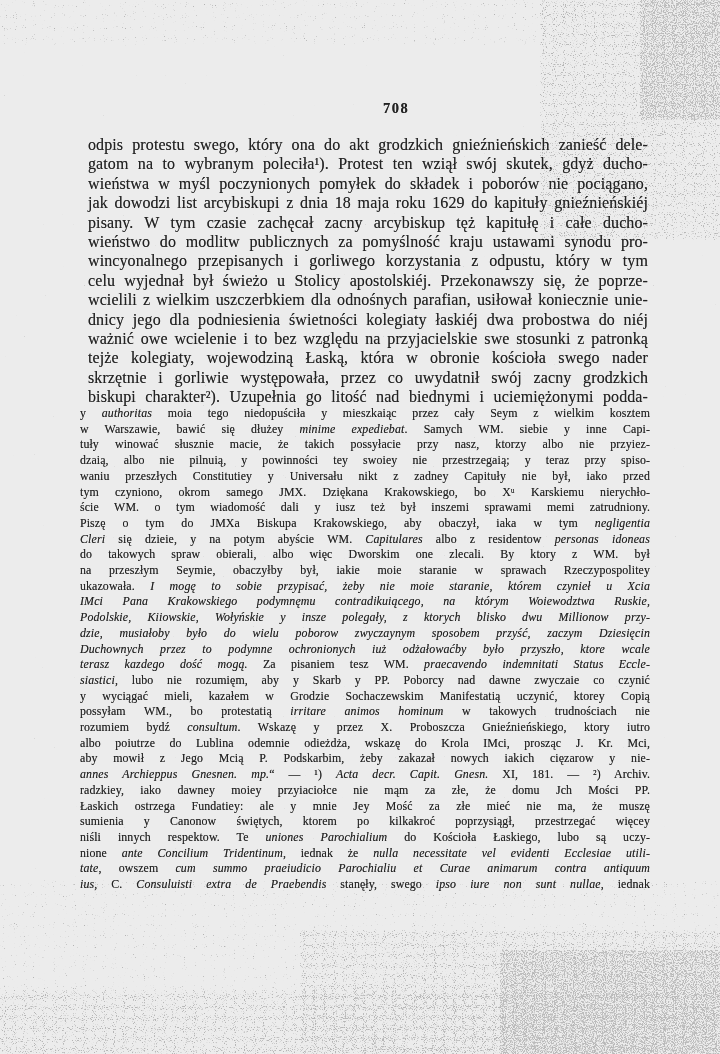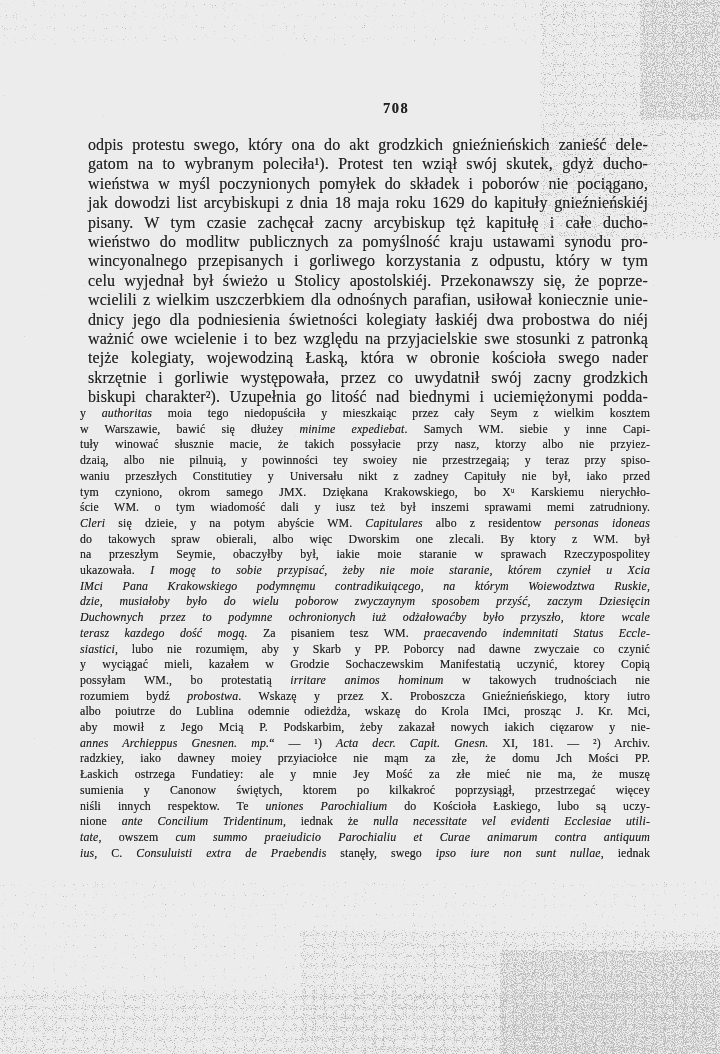--- a/index.html
+++ b/index.html
@@ -112,32 +112,34 @@
     </div>
 
   <div id="footnote-text" class="textlayer">
       <div class="tline"><span>y </span><i>authoritas</i><span> moia tego niedopuściła y mieszkaiąc przez cały Seym z wielkim kosztem</span></div>
       <div class="tline"><span>w Warszawie, bawić się dłużey </span><i>minime expediebat</i><span>. Samych WM. siebie y inne Capi-</span></div>
       <div class="tline"><span>tuły winować słusznie macie, że takich possyłacie przy nasz, ktorzy albo nie przyiez-</span></div>
       <div class="tline"><span>dzaią, albo nie pilnuią, y powinności tey swoiey nie przestrzegaią; y teraz przy spiso-</span></div>
       <div class="tline"><span>waniu przeszłych Constitutiey y Universału nikt z zadney Capituły nie był, iako przed</span></div>
       <div class="tline"><span>tym czyniono, okrom samego JMX. Dziękana Krakowskiego, bo Xᵘ Karskiemu nierychło-</span></div>
       <div class="tline"><span>ście WM. o tym wiadomość dali y iusz też był inszemi sprawami memi zatrudniony.</span></div>
+      <div class="tline"><span>Piszę o tym do JMXa Biskupa Krakowskiego, aby obaczył, iaka w tym </span><i>negligentia</i></div>
       <div class="tline"><i>Cleri</i><span> się dzieie, y na potym abyście WM. </span><i>Capitulares</i><span> albo z residentow </span><i>personas idoneas</i></div>
       <div class="tline"><span>do takowych spraw obierali, albo więc Dworskim one zlecali. By ktory z WM. był</span></div>
       <div class="tline"><span>na przeszłym Seymie, obaczyłby był, iakie moie staranie w sprawach Rzeczypospolitey</span></div>
       <div class="tline"><span>ukazowała. </span><i>I mogę to sobie przypisać, żeby nie moie staranie, którem czynieł u Xcia</i></div>
       <div class="tline"><i>IMci Pana Krakowskiego podymnęmu contradikuiącego, na którym Woiewodztwa Ruskie,</i></div>
+      <div class="tline"><i>Podolskie, Kiiowskie, Wołyńskie y insze polegały, z ktorych blisko dwu Millionow przy-</i></div>
       <div class="tline"><i>dzie, musiałoby było do wielu poborow zwyczaynym sposobem przyść, zaczym Dziesięcin</i></div>
       <div class="tline"><i>Duchownych przez to podymne ochronionych iuż odżałowaćby było przyszło, ktore wcale</i></div>
       <div class="tline"><i>terasz kazdego dość mogą.</i><span> Za pisaniem tesz WM. </span><i>praecavendo indemnitati Status Eccle-</i></div>
       <div class="tline"><i>siastici</i><span>, lubo nie rozumięm, aby y Skarb y PP. Poborcy nad dawne zwyczaie co czynić</span></div>
       <div class="tline"><span>y wyciągać mieli, kazałem w Grodzie Sochaczewskim Manifestatią uczynić, ktorey Copią</span></div>
       <div class="tline"><span>possyłam WM., bo protestatią </span><i>irritare animos hominum</i><span> w takowych trudnościach nie</span></div>
-      <div class="tline"><span>rozumiem bydź </span><i>probostwa</i><span>. Wskazę y przez X. Proboszcza Gnieźnieńskiego, ktory iutro</span></div>
+      <div class="tline"><span>rozumiem bydź </span><i>consultum</i><span>. Wskazę y przez X. Proboszcza Gnieźnieńskiego, ktory iutro</span></div>
       <div class="tline"><span>albo poiutrze do Lublina odemnie odieżdża, wskazę do Krola IMci, prosząc J. Kr. Mci,</span></div>
       <div class="tline"><span>aby mowił z Jego Mcią P. Podskarbim, żeby zakazał nowych iakich cięzarow y nie-</span></div>
       <div class="tline"><i>annes Archieppus Gnesnen. mp.</i><span>“ — ¹) </span><i>Acta decr. Capit. Gnesn.</i><span> XI, 181. — ²) Archiv.</span></div>
       <div class="tline"><span>radzkiey, iako dawney moiey przyiaciołce nie mąm za złe, że domu Jch Mości PP.</span></div>
       <div class="tline"><span>Łaskich ostrzega Fundatiey: ale y mnie Jey Mość za złe mieć nie ma, że muszę</span></div>
       <div class="tline"><span>sumienia y Canonow świętych, ktorem po kilkakroć poprzysiągł, przestrzegać więcey</span></div>
       <div class="tline"><span>niśli innych respektow. Te </span><i>uniones Parochialium</i><span> do Kościoła Łaskiego, lubo są uczy-</span></div>
       <div class="tline"><span>nione </span><i>ante Concilium Tridentinum</i><span>, iednak że </span><i>nulla necessitate vel evidenti Ecclesiae utili-</i></div>
       <div class="tline"><i>tate</i><span>, owszem </span><i>cum summo praeiudicio Parochialiu et Curae animarum contra antiquum</i></div>
       <div class="tline"><i>ius</i><span>, C. </span><i>Consuluisti extra de Praebendis</i><span> stanęły, swego </span><i>ipso iure non sunt nullae</i><span>, iednak</span></div>

